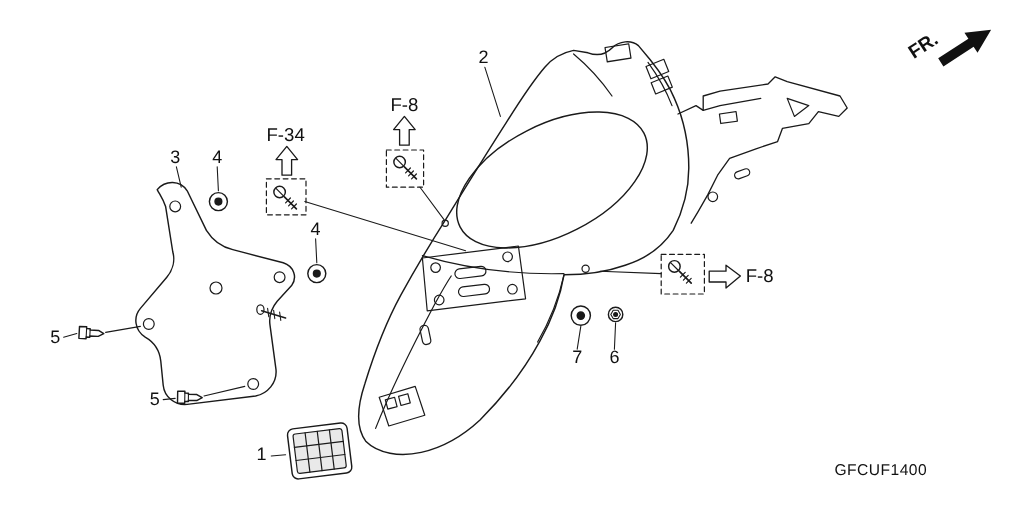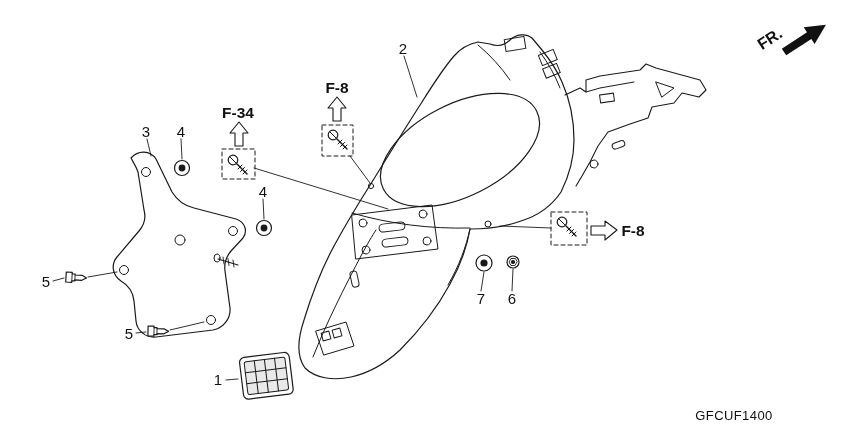--- a/index.html
+++ b/index.html
@@ -1,23 +1,23 @@
 <!DOCTYPE html>
 <html><head>
 <meta charset="utf-8">
 <style>
   html,body{margin:0;padding:0;background:#fff;}
   .stage{position:relative;width:850px;height:425px;background:#ffffff;overflow:hidden;
          font-family:"Liberation Sans",sans-serif;color:#111;}
   .stage svg{position:absolute;left:0;top:0;}
   .lbl{position:absolute;transform:translate(-50%,-50%);font-size:15px;line-height:1;
        color:#111;white-space:nowrap;user-select:none;}
-  .ref{font-weight:700;font-size:15.5px;}
+  .ref{font-weight:400;font-size:15.5px;}
   .fr{font-weight:700;font-size:16px;transform:translate(-50%,-50%) rotate(-33deg);}
-  .code{font-size:13px;letter-spacing:.4px;margin-top:24px;}
+  .code{font-size:13px;letter-spacing:.4px;}
 </style>
 </head>
 <body>
 
 <div class="stage">
 
   <svg width="850" height="425" viewBox="0 0 850 425" fill="none" stroke="#1a1a1a" stroke-width="1.2" stroke-linejoin="round" stroke-linecap="round">
 
     <defs>
       <g id="screw">

